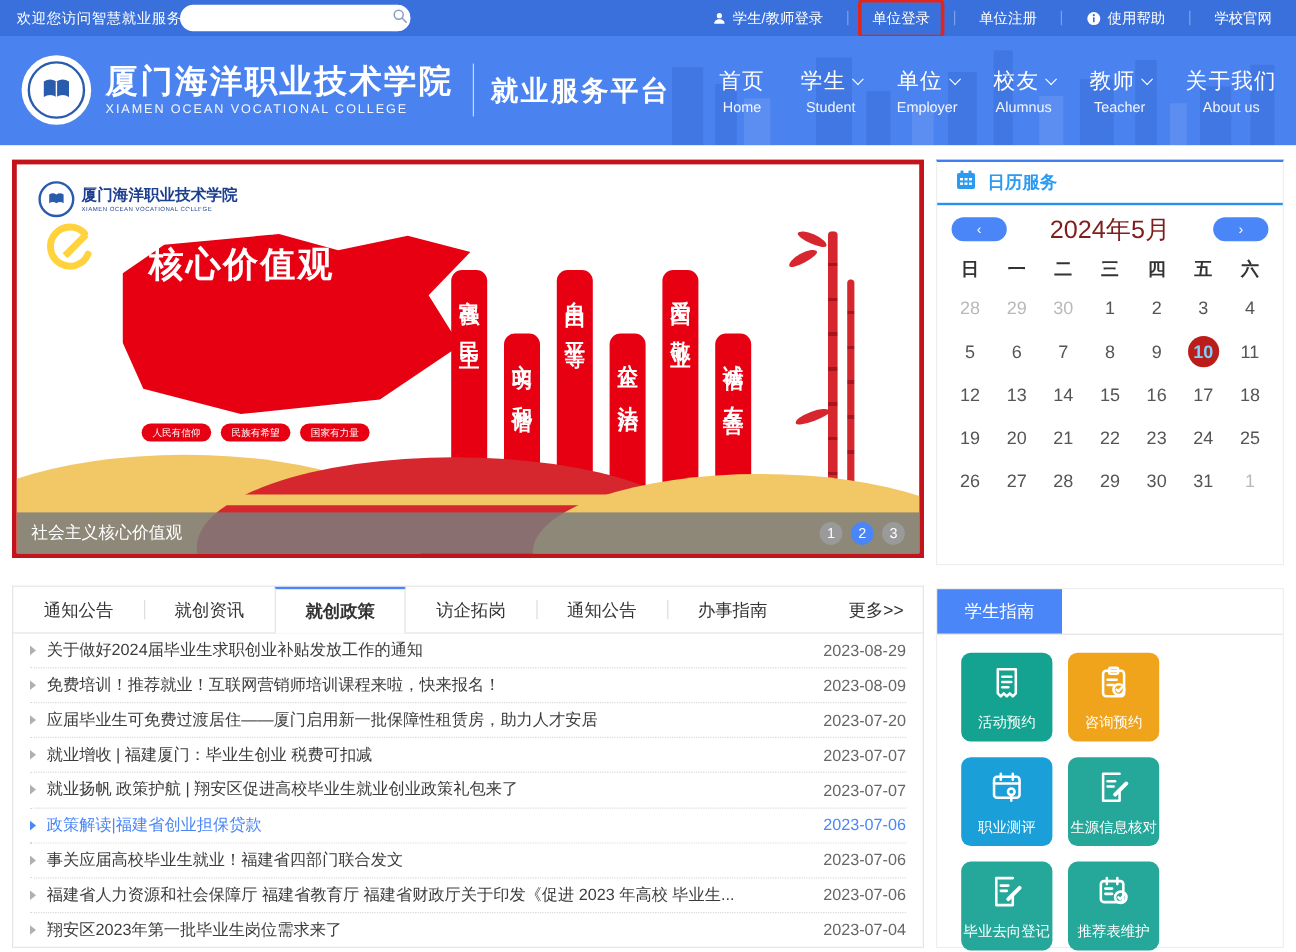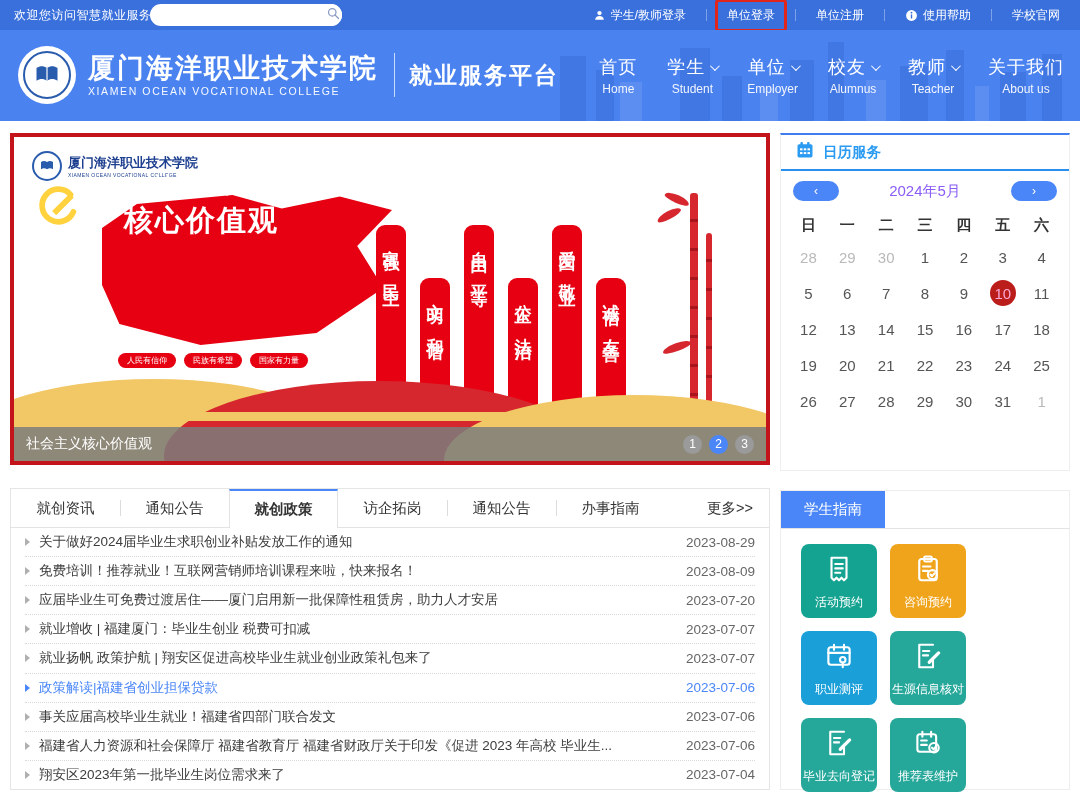--- a/index.html
+++ b/index.html
@@ -80,27 +80,27 @@
   .news-date { margin-left:14px; color:#666; flex:none; }
   .news-row.hl, .news-row.hl .news-date { color:#4a86f7; }
   .news-row.hl .tri { border-left-color:#4a86f7; }
 
   
   .calbox { position:absolute; left:780px; top:133px; width:290px; height:338px; background:#fff; border:1px solid #eee; border-top:2px solid #3f7df0; }
   .cal-head { height:36px; display:flex; align-items:center; gap:8px; padding:0 14px; border-bottom:2px solid #2b8ff0; }
   .cal-title { color:#2b9bf2; font-size:14.5px; font-weight:bold; }
   .cal-nav { height:40px; display:flex; align-items:center; justify-content:space-between; padding:0 12px; }
   .cal-btn { width:46px; height:20px; border:none; border-radius:10px; background:#4a86f7; color:#fff; font-size:12px; cursor:pointer; line-height:18px; }
-  .cal-month { font-size:15px; color:#8b5cf6; }
+  .cal-month { font-size:21px; color:#7f1d1d; }
   .cal-weekdays, .cal-week { display:flex; padding:0 8px; }
   .cal-weekdays span { flex:1; text-align:center; font-size:15px; font-weight:bold; color:#333; height:28px; line-height:28px; }
   .cal-week { height:36px; }
   .day { flex:1; display:flex; align-items:center; justify-content:center; font-size:15px; color:#555; cursor:pointer; }
   .day.mut { color:#b9b9b9; }
-  .day .sel { width:26px; height:26px; border-radius:50%; background:#bb1d1a; color:#f9a8d4; display:flex; align-items:center; justify-content:center; font-weight:normal; }
+  .day .sel { width:26px; height:26px; border-radius:50%; background:#bb1d1a; color:#7dd3fc; display:flex; align-items:center; justify-content:center; font-weight:bold; }
 
   
   .guidebox { position:absolute; left:780px; top:490px; width:290px; height:300px; background:#fff; border:1px solid #eee; }
   .guide-head { height:38px; border-bottom:1px solid #e3e3e3; display:flex; }
   .guide-tab { width:104px; background:#4a86f7; color:#fff; font-size:14.5px; display:flex; align-items:center; justify-content:center; cursor:pointer; }
   .tiles { display:flex; flex-wrap:wrap; gap:13px; padding:15px 20px 0 20px; }
   .tile { width:76px; height:74px; border-radius:8px; color:#fff; display:flex; flex-direction:column; align-items:center; justify-content:flex-end; padding-bottom:7px; cursor:pointer; position:relative; }
   .tile .t-ic { position:absolute; top:10px; left:50%; transform:translateX(-50%); }
   .tile .t-label { font-size:12px; white-space:nowrap; }
 </style>
@@ -297,22 +297,22 @@
       <div class="pager">
           <span class="dot">1</span>
           <span class="dot active">2</span>
           <span class="dot">3</span>
         </div>
     </div>
   </div>
 
   <div class="newsbox">
     <div class="tabs">
+        <div class="tab">通知公告</div>
         <div class="tab">就创资讯</div>
-        <div class="tab">通知公告</div>
         <div class="tab active">就创政策</div>
         <div class="tab">访企拓岗</div>
         <div class="tab">通知公告</div>
         <div class="tab">办事指南</div>
         <a class="more-link">更多&gt;&gt;</a>
       </div>
     <div class="news-list">
         <div class="news-row">
           <span class="tri"></span>
           <span class="news-title">关于做好2024届毕业生求职创业补贴发放工作的通知</span>

